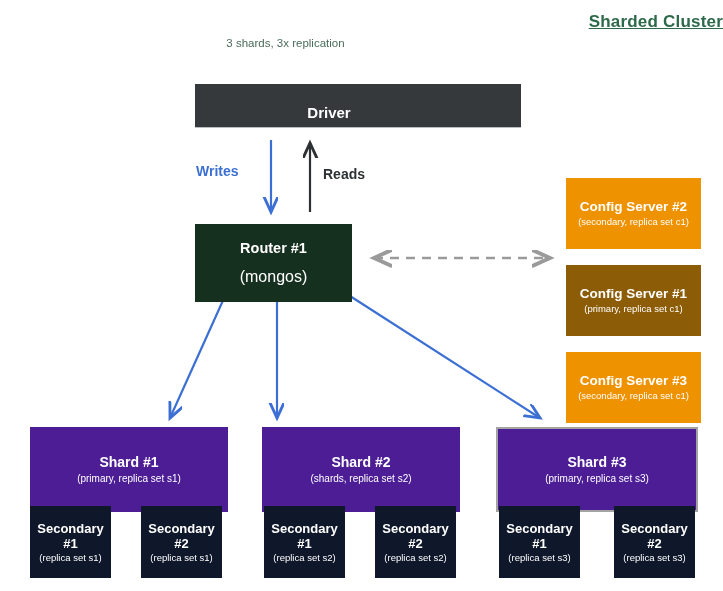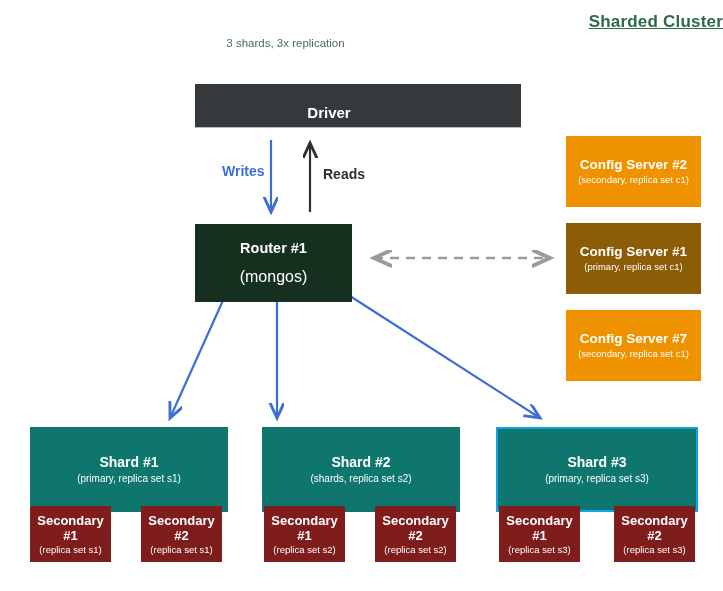--- a/index.html
+++ b/index.html
@@ -90,66 +90,67 @@
   }
   .router-box .n-title { font-size: 14.5px; }
   .router-box .n-sub { font-size: 16px; margin-top: 11px; }
 
   
   .config-box {
     left: 566px;
     width: 135px;
     height: 71px;
     background: #ef9200;
+    margin-top: 42px;
   }
   .config-box .n-title { font-size: 13.5px; }
   .config-box .n-sub { font-size: 9.5px; margin-top: 1px; }
   .config-2 { top: 136px; }
   .config-1 { top: 223px; background: #8d5c06; }
   .config-3 { top: 310px; }
 
   
   .shard-box {
     top: 427px;
     width: 198px;
     height: 85px;
-    background: #0f766e;
+    background: #4c1d95;
   }
   .shard-box .n-title { font-size: 14px; }
   .shard-box .n-sub { font-size: 10px; margin-top: 2px; }
   .shard-1 { left: 30px; }
   .shard-2 { left: 262px; }
-  .shard-3 { left: 496px; border: 2px solid #0ea5e9; width: 202px; }
+  .shard-3 { left: 496px; border: 2px solid #a3a3a3; width: 202px; }
 
   
   .sec-box {
     top: 506px;
     width: 81px;
-    height: 56px;
-    background: #7f1d1d;
+    height: 72px;
+    background: #0f172a;
     padding: 6px 2px;
   }
   .sec-box .n-title { font-size: 13px; }
   .sec-box .n-num   { font-size: 13px; font-weight: bold; }
   .sec-box .n-sub   { font-size: 9.5px; margin-top: 1px; }
 
   .sec-1a { left: 30px; }
   .sec-1b { left: 141px; }
   .sec-2a { left: 264px; }
   .sec-2b { left: 375px; }
   .sec-3a { left: 499px; }
   .sec-3b { left: 614px; }
 
   
   .flow-label {
     position: absolute;
     font-size: 14px;
     font-weight: bold;
   }
-  .writes-label { left: 222px; top: 163px; color: #3c6fd4; }
+  .writes-label { left: 196px; top: 163px; color: #3c6fd4; }
   .reads-label  { left: 323px; top: 166px; color: #2e3133; }
 
   
   #arrows {
     position: absolute;
     left: 0;
     top: 0;
     width: 723px;
     height: 591px;
     pointer-events: none;
@@ -221,21 +222,21 @@
 
   <div class="node config-box config-2">
     <span class="n-title">Config Server #2</span>
     <span class="n-sub">(secondary, replica set c1)</span>
   </div>
   <div class="node config-box config-1">
     <span class="n-title">Config Server #1</span>
     <span class="n-sub">(primary, replica set c1)</span>
   </div>
   <div class="node config-box config-3">
-    <span class="n-title">Config Server #7</span>
+    <span class="n-title">Config Server #3</span>
     <span class="n-sub">(secondary, replica set c1)</span>
   </div>
 
   <div class="node shard-box shard-1">
     <span class="n-title">Shard #1</span>
     <span class="n-sub">(primary, replica set s1)</span>
   </div>
   <div class="node shard-box shard-2">
     <span class="n-title">Shard #2</span>
     <span class="n-sub">(shards, replica set s2)</span>

